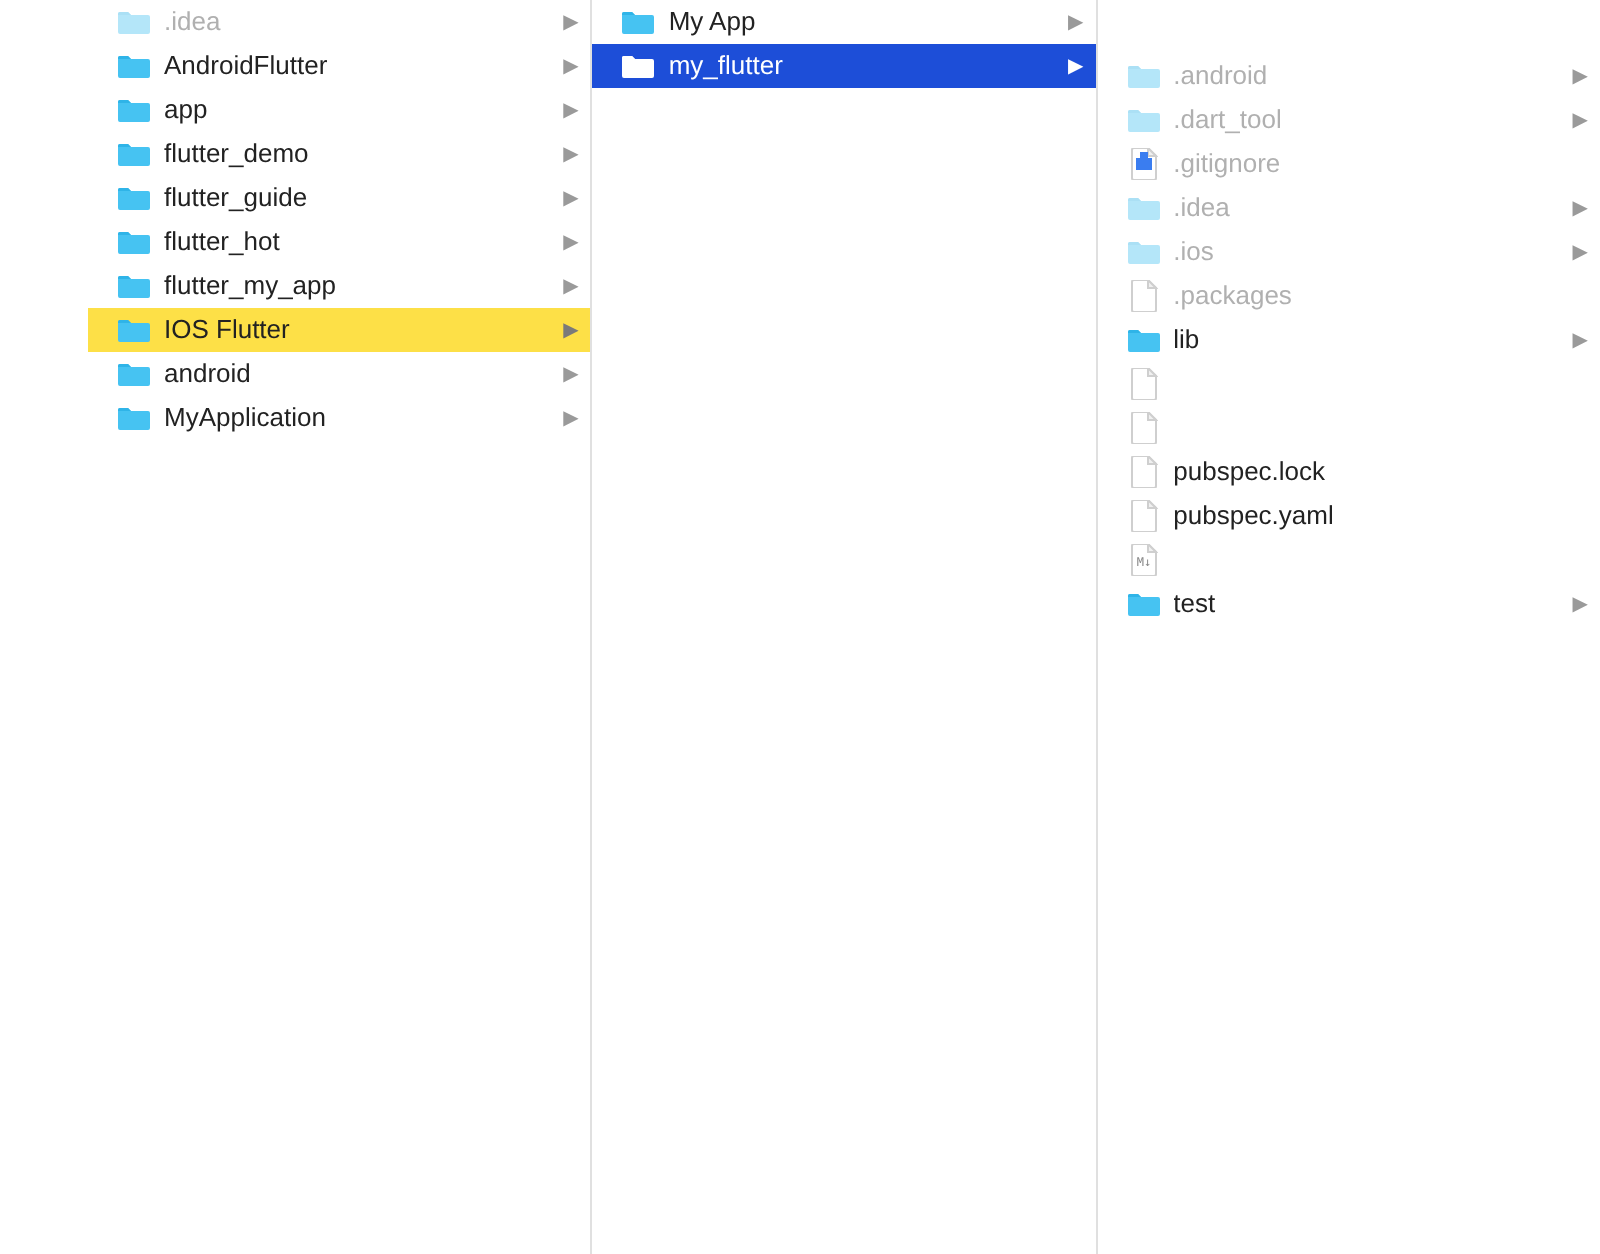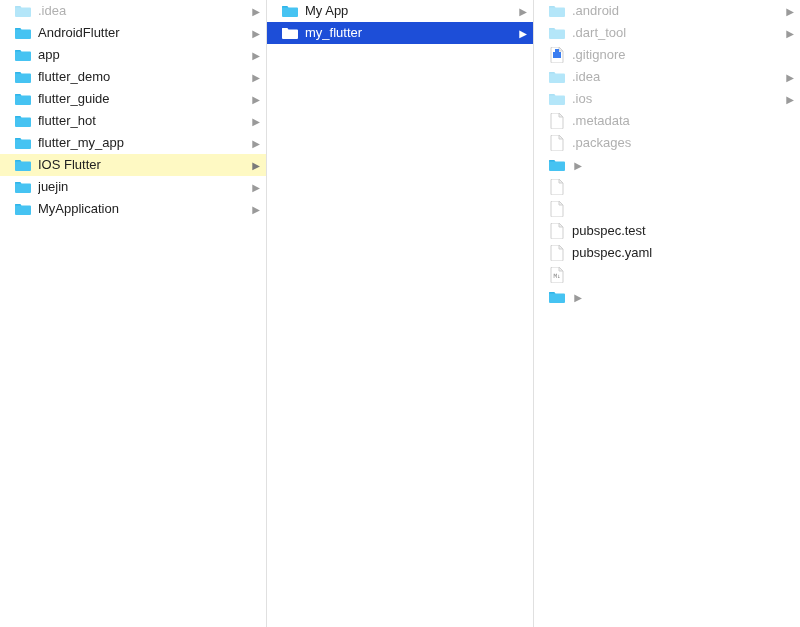--- a/index.html
+++ b/index.html
@@ -8,43 +8,44 @@
       font-size: 13px;
       background: #ffffff;
       color: #222;
       width: 800px;
       height: 627px;
       overflow: hidden;
     }
     .columns {
       display: flex;
       height: 100%;
+      padding-left: 44px;
     }
     .column {
       flex: 1;
       border-right: 1px solid #e0e0e0;
       overflow-y: auto;
       background: #fff;
       min-width: 0;
     }
-    .column:last-child { border-right: none; }
+    .column:last-child { border-right: none; margin-top: 27px; }
     .row {
       display: flex;
       align-items: center;
       height: 22px;
       padding: 0 4px 0 14px;
       cursor: default;
       position: relative;
     }
     .row.selected-active {
       background: #1d4ed8;
       color: #fff;
     }
     .row.selected-inactive {
-      background: #fef9c3;
+      background: #fde047;
       color: #222;
     }
     .row.dimmed { color: #b0b0b0; }
     .row.dimmed .folder-icon { opacity: 0.4; }
     .icon-slot {
       width: 18px;
       height: 18px;
       display: flex;
       align-items: center;
       justify-content: center;
@@ -197,21 +198,21 @@
       <div class="row">
         <div class="left-gutter"></div>
         <div class="icon-slot">
           <div class="folder-icon">
             <svg width="16" height="12" viewBox="0 0 16 12">
               <path d="M0 2 Q0 1 1 1 L5 1 L6.5 2.5 L15 2.5 Q16 2.5 16 3.5 L16 11 Q16 12 15 12 L1 12 Q0 12 0 11 Z" fill="#46c3f2"></path>
               <path d="M0 2 Q0 1 1 1 L5 1 L6.5 2.5 L0 2.5 Z" fill="#2fb4e8"></path>
             </svg>
           </div>
         </div>
-        <div class="label">juejin</div>
+        <div class="label">android</div>
         <div class="arrow">▶</div>
       </div>
       <div class="row">
         <div class="left-gutter"></div>
         <div class="icon-slot">
           <div class="folder-icon">
             <svg width="16" height="12" viewBox="0 0 16 12">
               <path d="M0 2 Q0 1 1 1 L5 1 L6.5 2.5 L15 2.5 Q16 2.5 16 3.5 L16 11 Q16 12 15 12 L1 12 Q0 12 0 11 Z" fill="#46c3f2"></path>
               <path d="M0 2 Q0 1 1 1 L5 1 L6.5 2.5 L0 2.5 Z" fill="#2fb4e8"></path>
             </svg>
@@ -320,83 +321,71 @@
       <div class="row dimmed">
         <div class="left-gutter"></div>
         <div class="icon-slot">
           <div class="file-icon">
             <svg width="14" height="16" viewBox="0 0 14 16">
               <path d="M1 0 L9 0 L13 4 L13 15 Q13 16 12 16 L2 16 Q1 16 1 15 L1 1 Q1 0 2 0 Z" fill="#ffffff" stroke="#cfcfcf" stroke-width="1"></path>
               <path d="M9 0 L9 4 L13 4 Z" fill="#f0f0f0" stroke="#cfcfcf" stroke-width="1"></path>
             </svg>
           </div>
         </div>
-        <div class="label">.metadata</div>
-        <div class="arrow"></div>
-      </div>
-      <div class="row dimmed">
-        <div class="left-gutter"></div>
-        <div class="icon-slot">
-          <div class="file-icon">
-            <svg width="14" height="16" viewBox="0 0 14 16">
-              <path d="M1 0 L9 0 L13 4 L13 15 Q13 16 12 16 L2 16 Q1 16 1 15 L1 1 Q1 0 2 0 Z" fill="#ffffff" stroke="#cfcfcf" stroke-width="1"></path>
-              <path d="M9 0 L9 4 L13 4 Z" fill="#f0f0f0" stroke="#cfcfcf" stroke-width="1"></path>
-            </svg>
-          </div>
-        </div>
         <div class="label">.packages</div>
         <div class="arrow"></div>
       </div>
       <div class="row">
         <div class="left-gutter"></div>
         <div class="icon-slot">
           <div class="folder-icon">
             <svg width="16" height="12" viewBox="0 0 16 12">
               <path d="M0 2 Q0 1 1 1 L5 1 L6.5 2.5 L15 2.5 Q16 2.5 16 3.5 L16 11 Q16 12 15 12 L1 12 Q0 12 0 11 Z" fill="#46c3f2"></path>
               <path d="M0 2 Q0 1 1 1 L5 1 L6.5 2.5 L0 2.5 Z" fill="#2fb4e8"></path>
             </svg>
           </div>
         </div>
-        <div class="arrow">▶</div>
-      </div>
-      <div class="row">
-        <div class="left-gutter"></div>
-        <div class="icon-slot">
-          <div class="file-icon">
-            <svg width="14" height="16" viewBox="0 0 14 16">
-              <path d="M1 0 L9 0 L13 4 L13 15 Q13 16 12 16 L2 16 Q1 16 1 15 L1 1 Q1 0 2 0 Z" fill="#ffffff" stroke="#cfcfcf" stroke-width="1"></path>
-              <path d="M9 0 L9 4 L13 4 Z" fill="#f0f0f0" stroke="#cfcfcf" stroke-width="1"></path>
-            </svg>
-          </div>
-        </div>
-        <div class="arrow"></div>
-      </div>
-      <div class="row">
-        <div class="left-gutter"></div>
-        <div class="icon-slot">
-          <div class="file-icon">
-            <svg width="14" height="16" viewBox="0 0 14 16">
-              <path d="M1 0 L9 0 L13 4 L13 15 Q13 16 12 16 L2 16 Q1 16 1 15 L1 1 Q1 0 2 0 Z" fill="#ffffff" stroke="#cfcfcf" stroke-width="1"></path>
-              <path d="M9 0 L9 4 L13 4 Z" fill="#f0f0f0" stroke="#cfcfcf" stroke-width="1"></path>
-            </svg>
-          </div>
-        </div>
-        <div class="arrow"></div>
-      </div>
-      <div class="row">
-        <div class="left-gutter"></div>
-        <div class="icon-slot">
-          <div class="file-icon">
-            <svg width="14" height="16" viewBox="0 0 14 16">
-              <path d="M1 0 L9 0 L13 4 L13 15 Q13 16 12 16 L2 16 Q1 16 1 15 L1 1 Q1 0 2 0 Z" fill="#ffffff" stroke="#cfcfcf" stroke-width="1"></path>
-              <path d="M9 0 L9 4 L13 4 Z" fill="#f0f0f0" stroke="#cfcfcf" stroke-width="1"></path>
-            </svg>
-          </div>
-        </div>
-        <div class="label">pubspec.test</div>
+        <div class="label">lib</div>
+        <div class="arrow">▶</div>
+      </div>
+      <div class="row">
+        <div class="left-gutter"></div>
+        <div class="icon-slot">
+          <div class="file-icon">
+            <svg width="14" height="16" viewBox="0 0 14 16">
+              <path d="M1 0 L9 0 L13 4 L13 15 Q13 16 12 16 L2 16 Q1 16 1 15 L1 1 Q1 0 2 0 Z" fill="#ffffff" stroke="#cfcfcf" stroke-width="1"></path>
+              <path d="M9 0 L9 4 L13 4 Z" fill="#f0f0f0" stroke="#cfcfcf" stroke-width="1"></path>
+            </svg>
+          </div>
+        </div>
+        <div class="arrow"></div>
+      </div>
+      <div class="row">
+        <div class="left-gutter"></div>
+        <div class="icon-slot">
+          <div class="file-icon">
+            <svg width="14" height="16" viewBox="0 0 14 16">
+              <path d="M1 0 L9 0 L13 4 L13 15 Q13 16 12 16 L2 16 Q1 16 1 15 L1 1 Q1 0 2 0 Z" fill="#ffffff" stroke="#cfcfcf" stroke-width="1"></path>
+              <path d="M9 0 L9 4 L13 4 Z" fill="#f0f0f0" stroke="#cfcfcf" stroke-width="1"></path>
+            </svg>
+          </div>
+        </div>
+        <div class="arrow"></div>
+      </div>
+      <div class="row">
+        <div class="left-gutter"></div>
+        <div class="icon-slot">
+          <div class="file-icon">
+            <svg width="14" height="16" viewBox="0 0 14 16">
+              <path d="M1 0 L9 0 L13 4 L13 15 Q13 16 12 16 L2 16 Q1 16 1 15 L1 1 Q1 0 2 0 Z" fill="#ffffff" stroke="#cfcfcf" stroke-width="1"></path>
+              <path d="M9 0 L9 4 L13 4 Z" fill="#f0f0f0" stroke="#cfcfcf" stroke-width="1"></path>
+            </svg>
+          </div>
+        </div>
+        <div class="label">pubspec.lock</div>
         <div class="arrow"></div>
       </div>
       <div class="row">
         <div class="left-gutter"></div>
         <div class="icon-slot">
           <div class="file-icon">
             <svg width="14" height="16" viewBox="0 0 14 16">
               <path d="M1 0 L9 0 L13 4 L13 15 Q13 16 12 16 L2 16 Q1 16 1 15 L1 1 Q1 0 2 0 Z" fill="#ffffff" stroke="#cfcfcf" stroke-width="1"></path>
               <path d="M9 0 L9 4 L13 4 Z" fill="#f0f0f0" stroke="#cfcfcf" stroke-width="1"></path>
             </svg>
@@ -421,16 +410,17 @@
       <div class="row">
         <div class="left-gutter"></div>
         <div class="icon-slot">
           <div class="folder-icon">
             <svg width="16" height="12" viewBox="0 0 16 12">
               <path d="M0 2 Q0 1 1 1 L5 1 L6.5 2.5 L15 2.5 Q16 2.5 16 3.5 L16 11 Q16 12 15 12 L1 12 Q0 12 0 11 Z" fill="#46c3f2"></path>
               <path d="M0 2 Q0 1 1 1 L5 1 L6.5 2.5 L0 2.5 Z" fill="#2fb4e8"></path>
             </svg>
           </div>
         </div>
+        <div class="label">test</div>
         <div class="arrow">▶</div>
       </div>
     </div>
 </div>
 
 </body></html>

